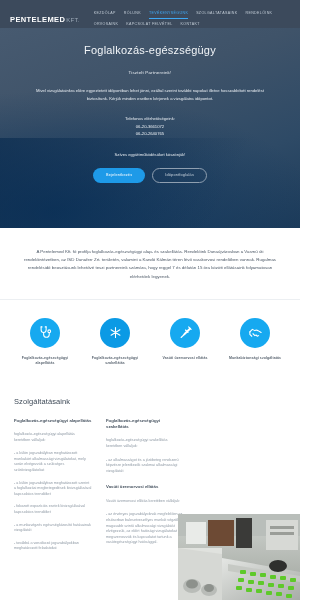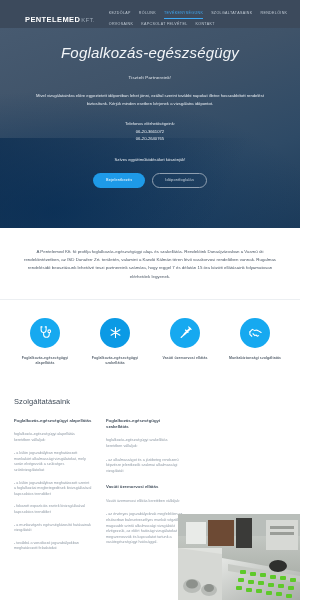--- a/index.html
+++ b/index.html
@@ -20,21 +20,20 @@
     display: flex;
     align-items: flex-start;
     padding: 7px 8px 0 10px;
     position: relative;
     z-index: 5;
   }
   .logo { white-space: nowrap; line-height: 1; padding-top: 2px; }
   .logo-main {
     font-size: 7.5px; font-weight: bold; color: #ffffff;
     letter-spacing: 0.4px;
-    margin-left: 15px;
   }
   .logo-sub {
     font-size: 6px; color: #9aa7b5; letter-spacing: 0.3px; margin-left: 1px;
   }
   .nav {
     margin-left: 14px; display: flex; flex-wrap: wrap;
     align-content: flex-start; gap: 0 8px; padding-top: 1px;
   }
   .nav-link {
     font-size: 3.6px; color: #c2ccd6; letter-spacing: 0.35px;
@@ -56,22 +55,22 @@
     text-align: center;
   }
   .hero:after {
     content: ""; position: absolute; left: -20%; bottom: -45%;
     width: 140%; height: 90%;
     background: linear-gradient(115deg, rgba(10,44,80,0.85), rgba(10,44,80,0) 62%);
     pointer-events: none;
   }
   .hero-inner { position: relative; z-index: 2; }
   .hero-title {
-    font-size: 15px; font-weight: normal; color: #f2f5f8;
-    letter-spacing: 0.2px; margin-bottom: 14px; font-style: italic;
+    font-size: 11px; font-weight: normal; color: #f2f5f8;
+    letter-spacing: 0.2px; margin-bottom: 14px;
   }
   .hero-greeting { font-size: 4.4px; margin-bottom: 12px; letter-spacing: 0.2px; }
   .hero-para {
     font-size: 4.2px; line-height: 8px; margin-bottom: 12px;
     max-width: 232px; margin-left: auto; margin-right: auto;
   }
   .hero-contact { font-size: 4.2px; line-height: 7.5px; margin-bottom: 14px; }
   .hero-thanks { font-size: 4.2px; margin-bottom: 11px; }
 
   .hero-buttons { display: flex; justify-content: center; gap: 7px; }

